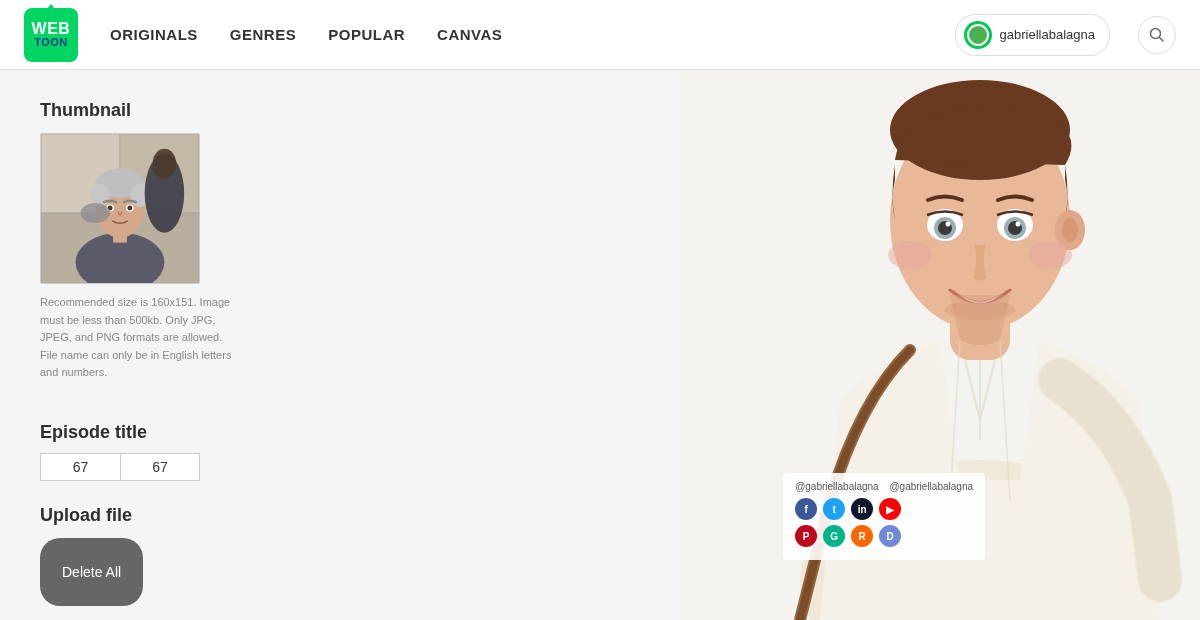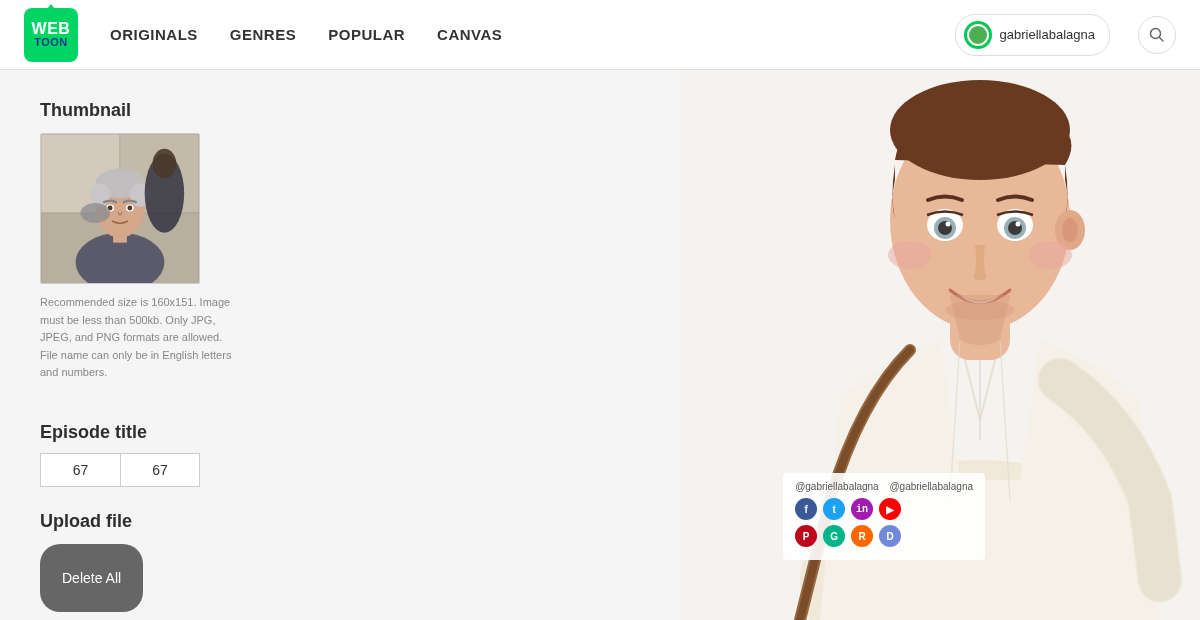--- a/index.html
+++ b/index.html
@@ -201,21 +201,21 @@
     }
 
     .episode-inputs {
       display: flex;
       gap: 0;
       margin-bottom: 24px;
     }
 
     .ep-input {
       width: 80px;
-      height: 34px;
+      height: 28px;
       border: 1px solid #ccc;
       background: #fff;
       text-align: center;
       font-size: 14px;
       color: #333;
       outline: none;
     }
 
     .ep-input:first-child {
       border-right: none;
@@ -578,21 +578,21 @@
 </div>
 
 <div class="social-preview" style="position:absolute; right:215px; bottom:60px; z-index:3;">
   <div class="social-username">
     <span>@gabriellabalagna</span>
     <span style="margin-left:8px;">@gabriellabalagna</span>
   </div>
   <div class="social-icons-row">
     <div class="social-icon" style="background:#3b5998;">f</div>
     <div class="social-icon" style="background:#1da1f2;">t</div>
-    <div class="social-icon" style="background:#a21caf;font-family:Liberation Mono, monospace;">in</div>
+    <div class="social-icon" style="background:#0f172a;">in</div>
     <div class="social-icon" style="background:#ff0000;">▶</div>
   </div>
   <div class="social-icons-row">
     <div class="social-icon" style="background:#bd081c;">P</div>
     <div class="social-icon" style="background:#00b489;">G</div>
     <div class="social-icon" style="background:#ff6600;">R</div>
     <div class="social-icon" style="background:#7289da;">D</div>
   </div>
 </div>
 

